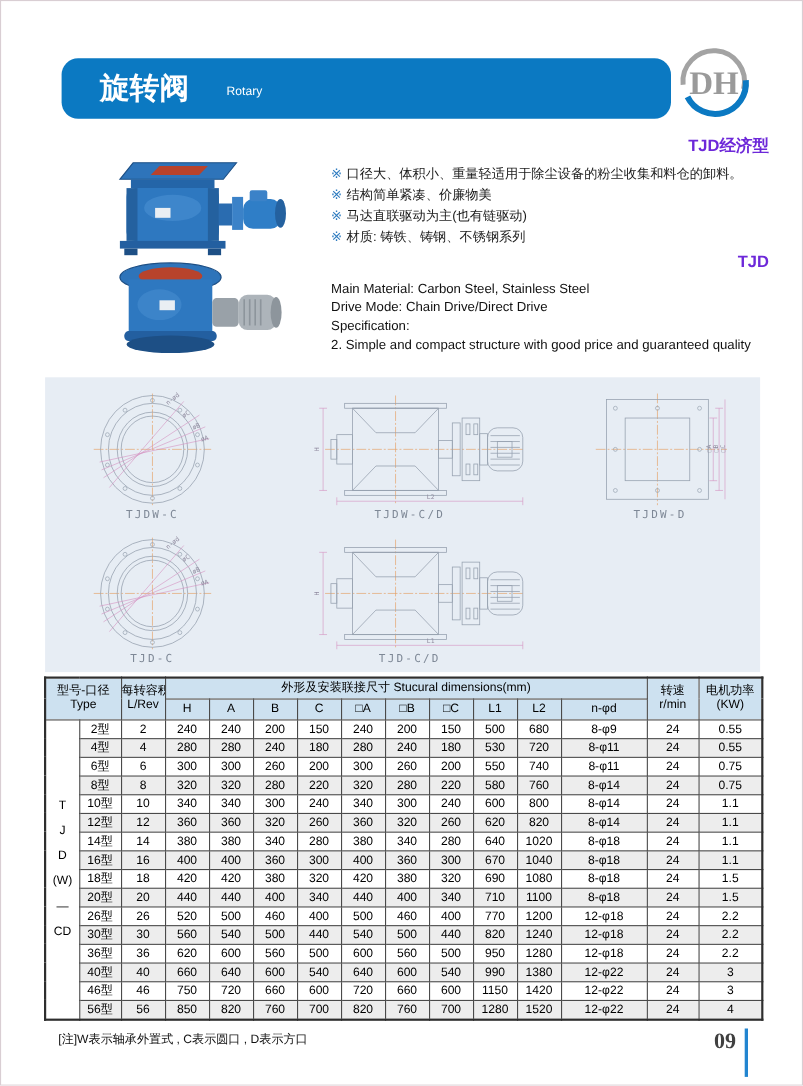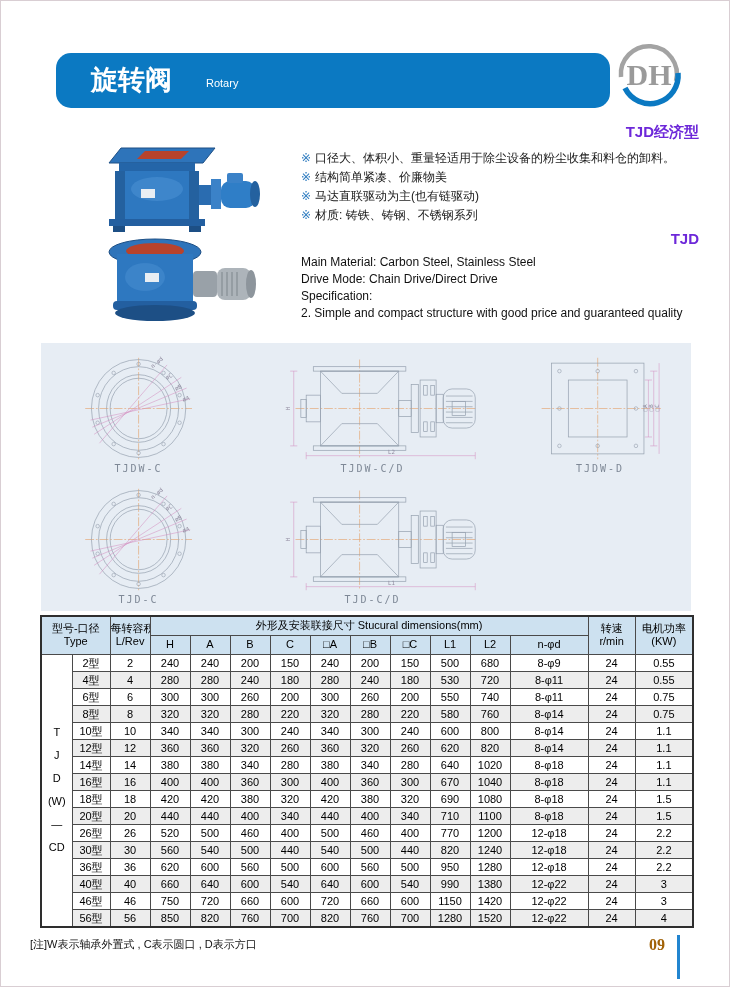--- a/index.html
+++ b/index.html
@@ -49,23 +49,23 @@
     border: 2px solid #2e2e2e; }
   .spec-table th, .spec-table td { border: 1px solid #4a4a4a; text-align: center;
     vertical-align: middle; overflow: hidden; white-space: nowrap; }
   .spec-table thead th { background: #cde1f0; font-weight: normal; line-height: 1.25;
     padding: 2px 0; margin-top: 19px; }
   .spec-table tbody td { height: 16px; line-height: 16px; padding: 0; background: #fff; }
   .spec-table tr.alt td { background: #ededed; }
   .series-cell { font-size: 11px; background: #fff; }
   .series-cell div { line-height: 23px; }
 
-  .foot { position: absolute; left: 29px; top: 936px; font-size: 11px; color: #111; }
+  .foot { position: absolute; left: 52px; top: 936px; font-size: 11px; color: #111; }
   .pageno { position: absolute; left: 648px; top: 935px; font-family: "Liberation Serif", serif;
-    font-size: 16px; font-weight: bold; color: #a16207; }
+    font-size: 20px; font-weight: bold; color: #404040; }
   .accent-bar { position: absolute; left: 676px; top: 934px; width: 3px; height: 44px;
     background: #2285d0; }
 </style>
 </head>
 <body>
 
 <div class="page">
 
   <div class="banner">
     <span class="banner-cn">旋转阀</span>

